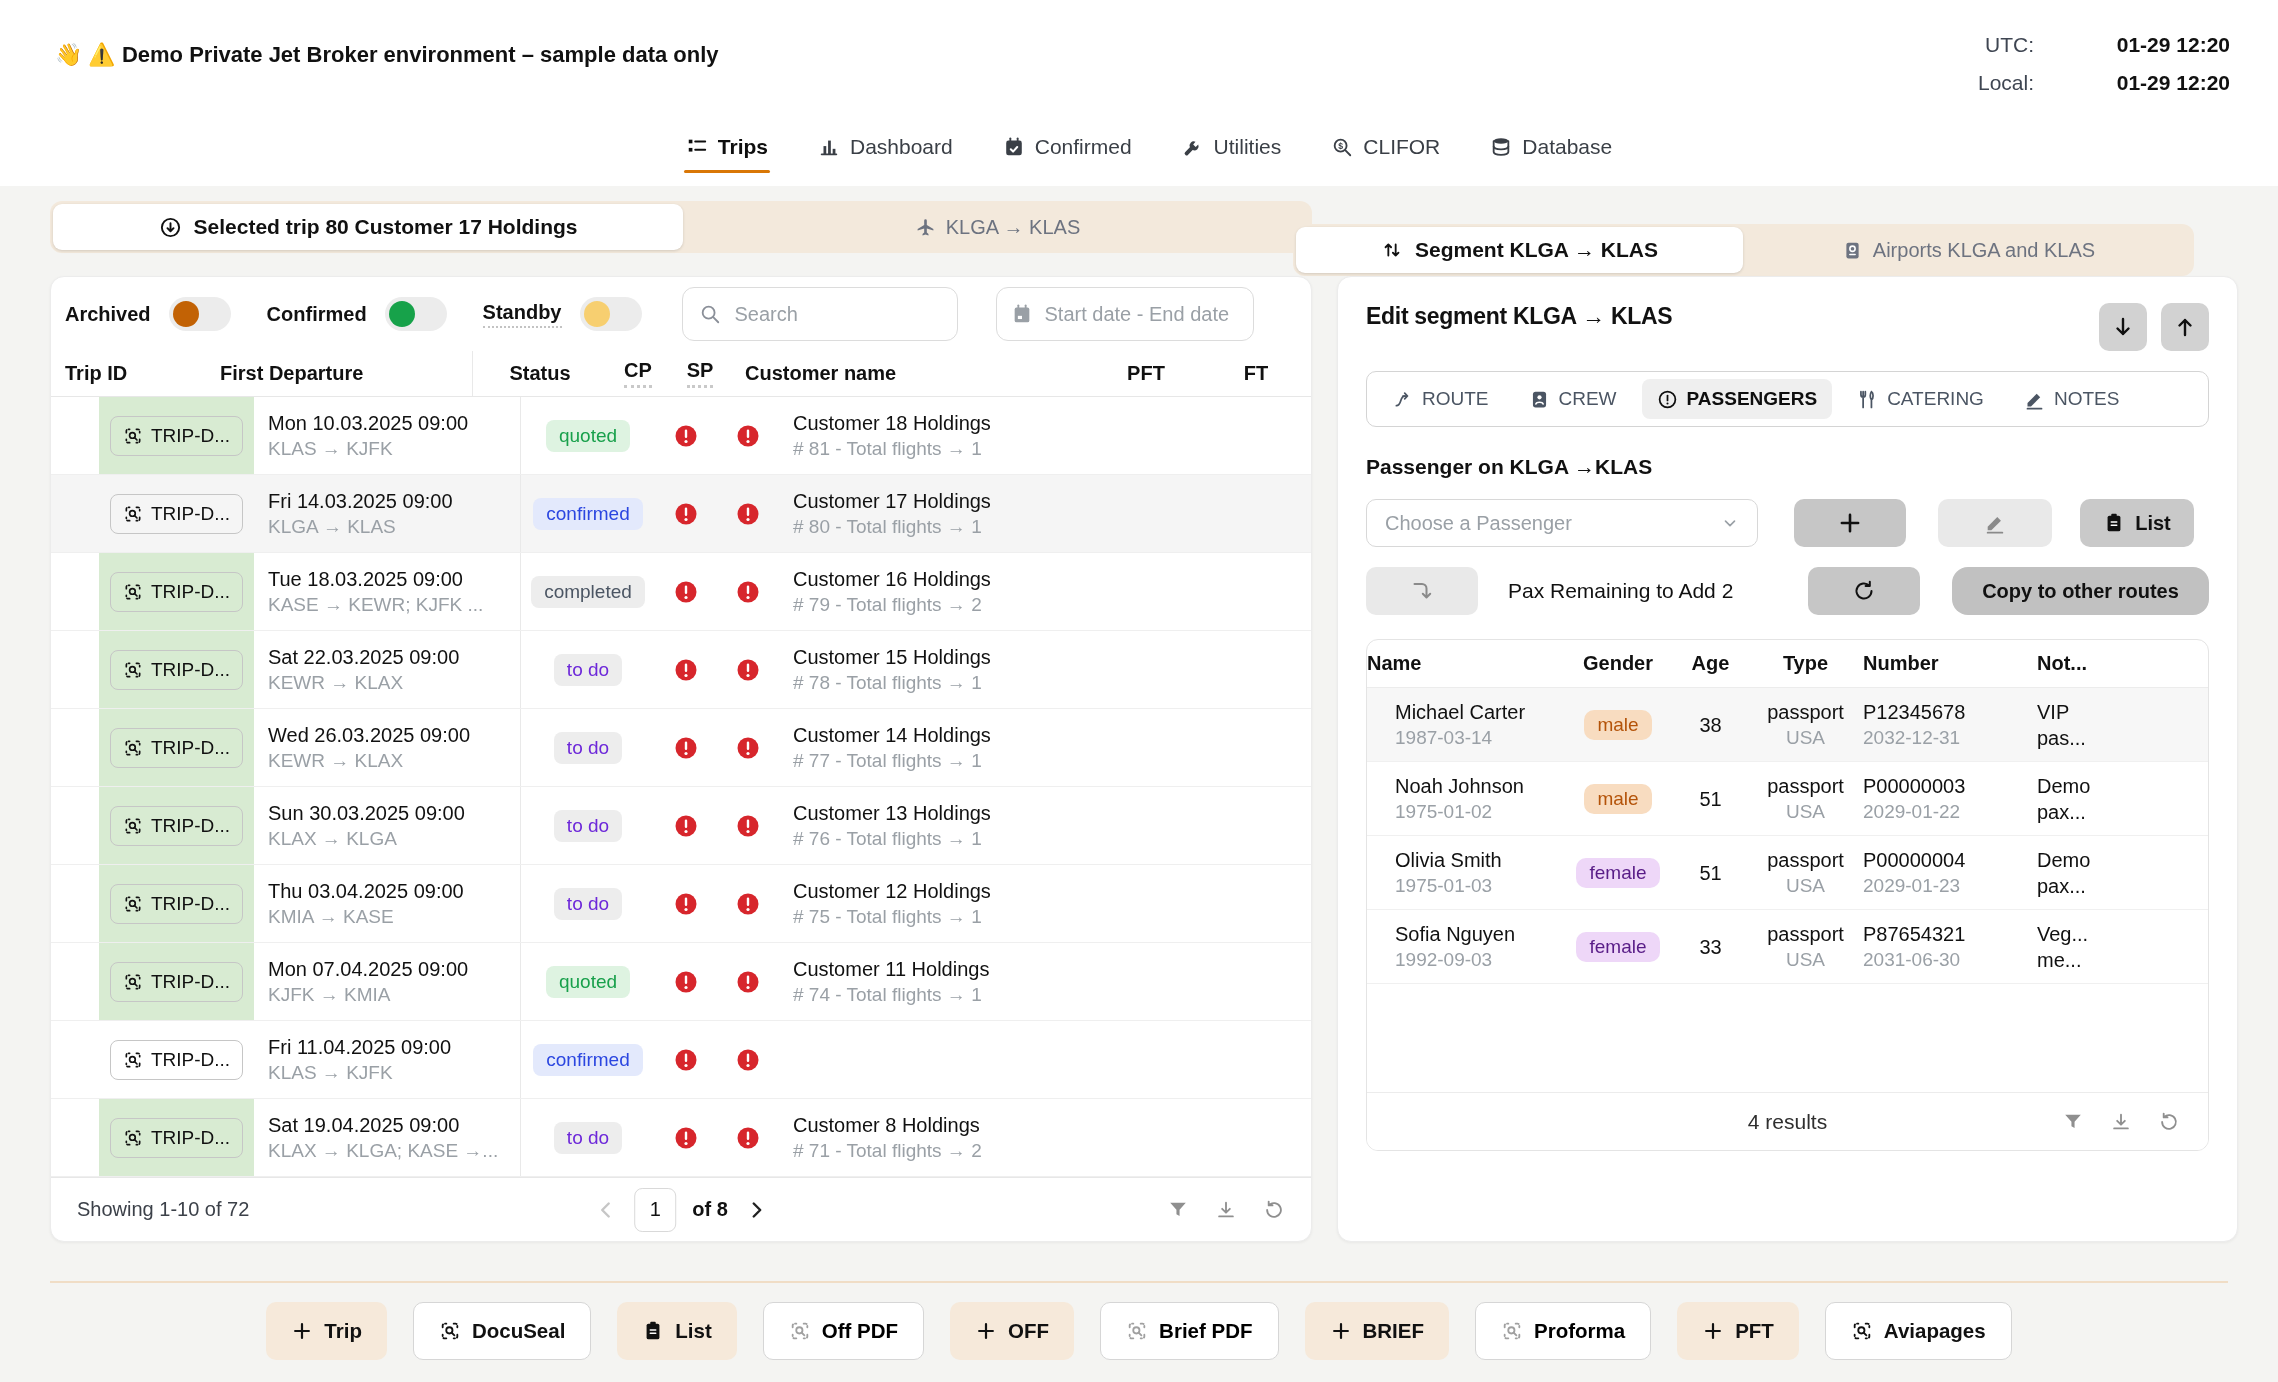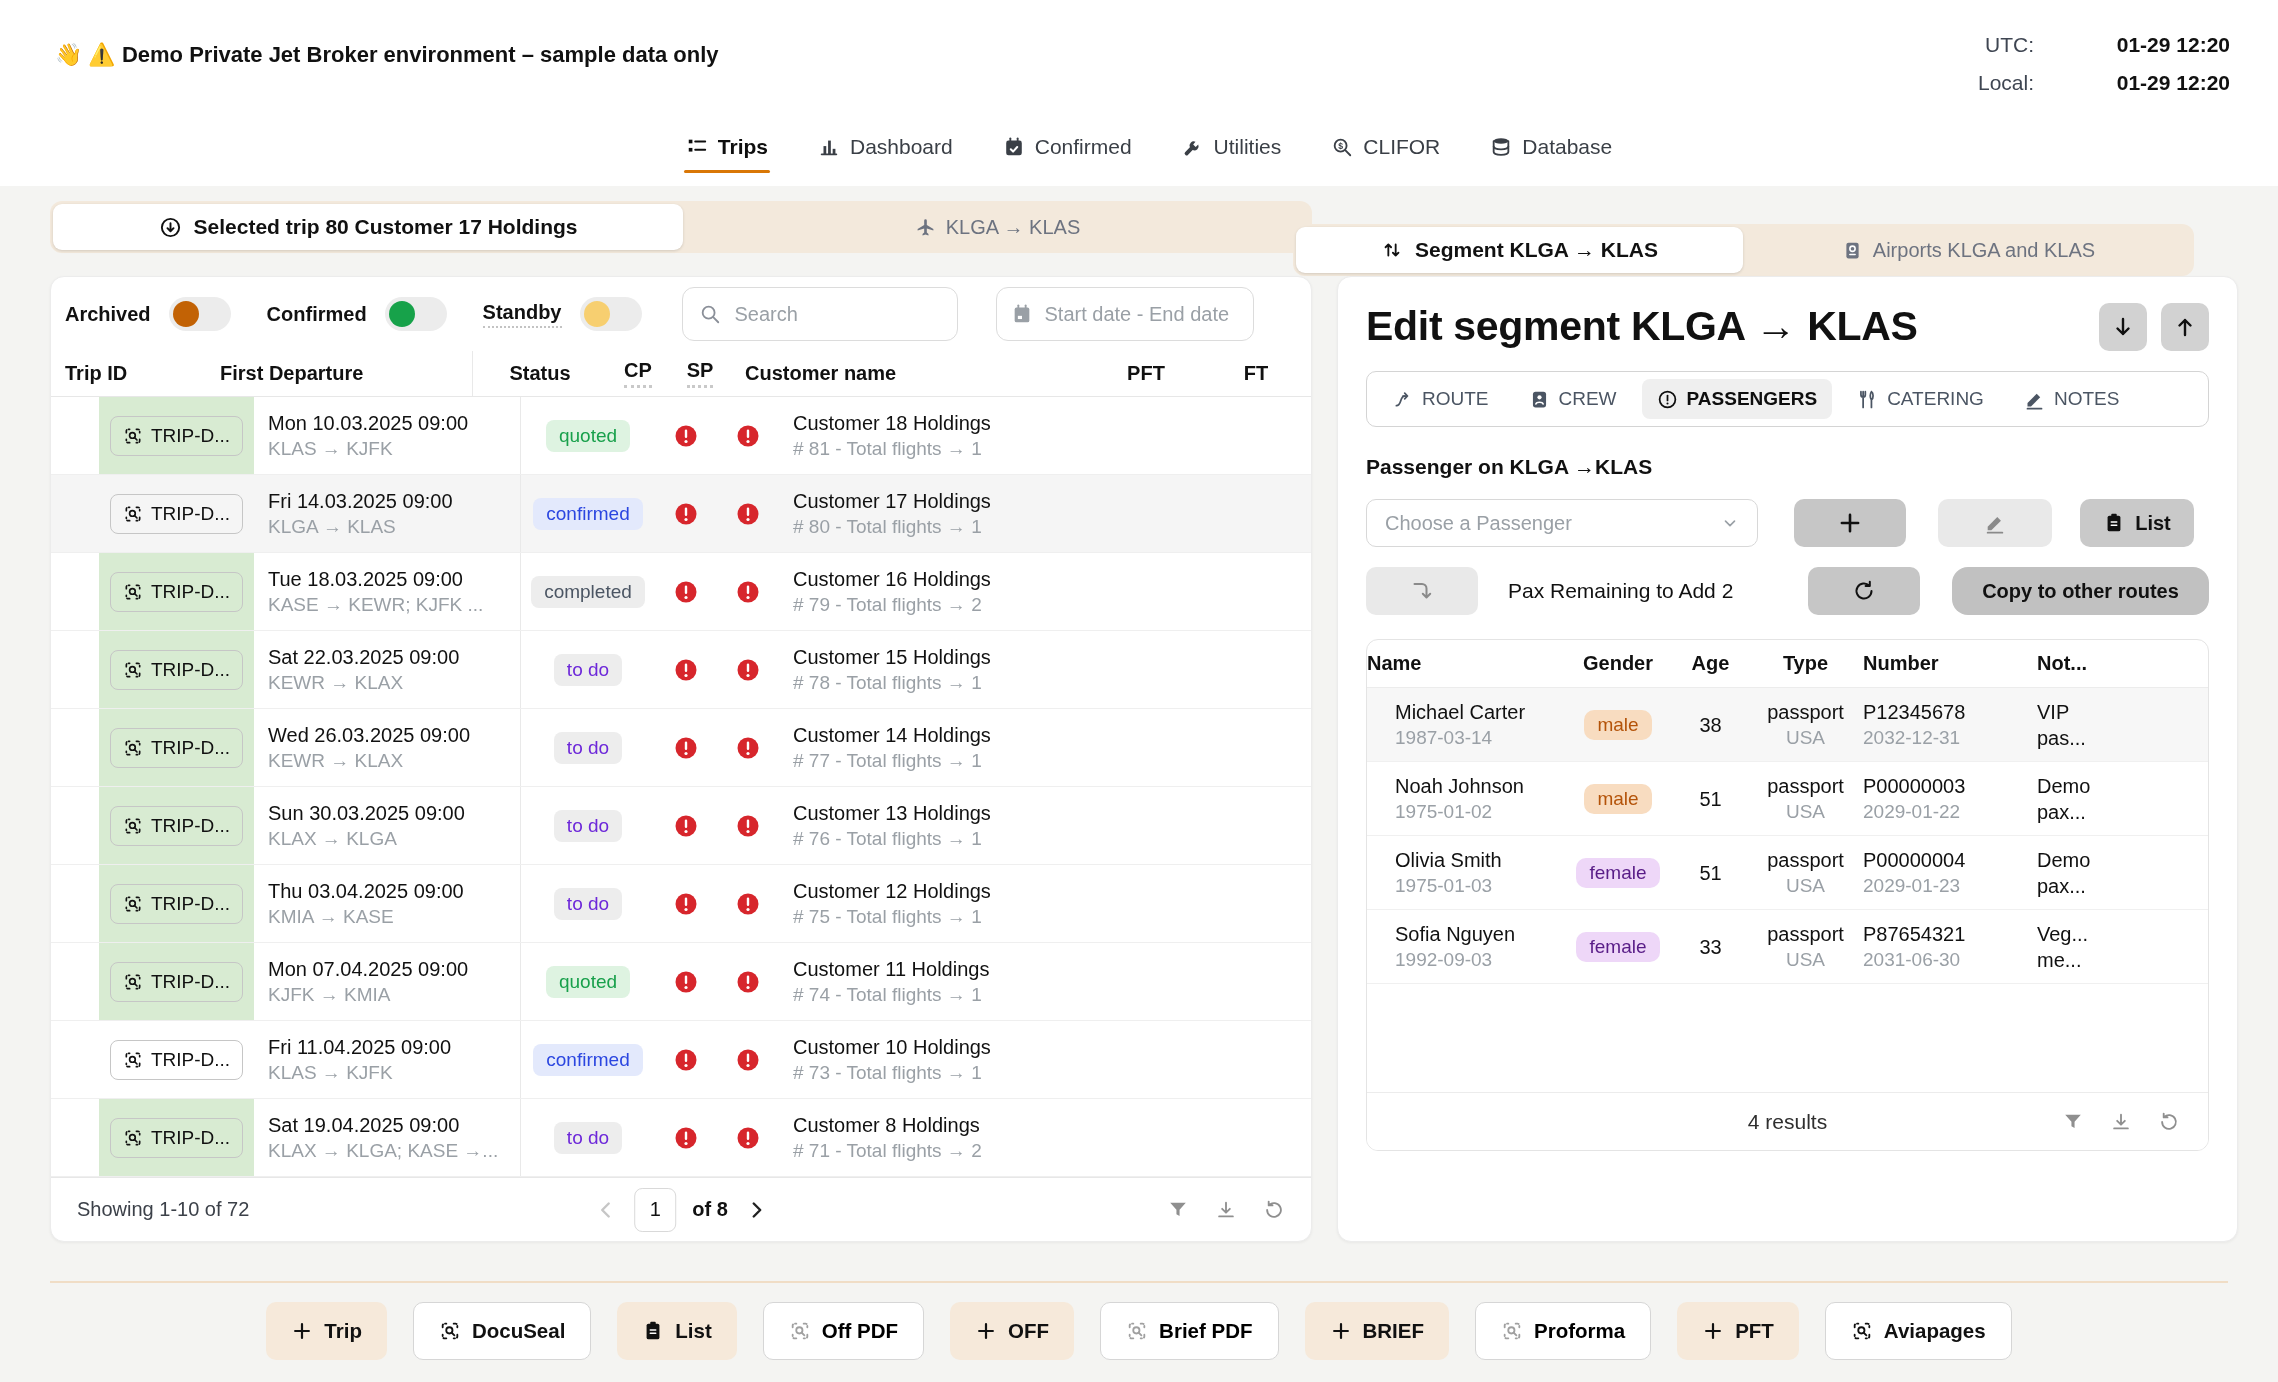--- a/index.html
+++ b/index.html
@@ -79,21 +79,21 @@
   #lfooter{position:absolute;left:0;bottom:0;width:100%;height:64px;border-top:1px solid #e7e7e7;display:flex;align-items:center;padding:0 26px;}
   #lfooter .showing{font-size:20px;color:#3c4149;}
   #pager{position:absolute;left:50%;transform:translateX(-50%);display:flex;align-items:center;gap:16px;}
   #pager .pagebox{width:42px;height:44px;border:1.5px solid #d9d9d9;border-radius:8px;display:flex;align-items:center;justify-content:center;font-size:20px;background:#fff;}
   #pager .of{font-size:20px;font-weight:700;color:#111;}
   #lfooter .ficons, #pfooter .ficons{margin-left:auto;display:flex;align-items:center;gap:26px;color:#8f8f8f;}
 
   
   #right-card .inner{position:absolute;inset:0;padding:26px 28px;}
   #seg-title-row{display:flex;align-items:flex-start;}
-  #seg-title{font-size:41px;font-weight:700;letter-spacing:-.3px;}
+  #seg-title{font-size:23px;font-weight:700;letter-spacing:-.3px;}
   #seg-arrows{margin-left:auto;display:flex;gap:14px;}
   .sq-btn{width:48px;height:48px;border:none;border-radius:10px;background:#d2d2d2;display:flex;align-items:center;justify-content:center;cursor:pointer;color:#111;}
   #seg-tabs{margin-top:20px;height:56px;border:1.5px solid #d4d4d4;border-radius:10px;display:flex;align-items:center;padding:0 10px;gap:10px;}
   .seg-tab{display:flex;align-items:center;gap:9px;padding:9px 15px;border-radius:8px;font-size:19px;color:#4b5563;cursor:pointer;white-space:nowrap;}
   .seg-tab.active{background:#efefef;color:#0e0e0e;font-weight:700;}
   #pax-subtitle{margin-top:28px;font-size:21px;font-weight:700;}
   .ctl-row{display:flex;align-items:center;margin-top:20px;}
   .select{height:48px;border:1.5px solid #d8d8d8;border-radius:10px;display:flex;align-items:center;padding:0 18px;color:#9aa0a6;font-size:20px;background:#fff;cursor:pointer;}
   .select .chev{margin-left:auto;color:#9aa0a6;}
   .gbtn{height:48px;border:none;border-radius:10px;display:flex;align-items:center;justify-content:center;gap:10px;cursor:pointer;font-family:inherit;font-size:20px;font-weight:700;color:#111;}
@@ -700,24 +700,20 @@
           </div>
      <div class="c center">
             <span class="ic">
               <svg width="24" height="24" viewBox="0 0 24 24">
                 <circle cx="12" cy="12" r="10.5" fill="#d7262c"></circle>
                 <rect x="10.8" y="5.5" width="2.4" height="8.5" rx="1.2" fill="#fff"></rect>
                 <circle cx="12" cy="17.5" r="1.6" fill="#fff"></circle>
               </svg>
             </span>
           </div>
-     <div class="c">
-            <div class="l1">Customer 10 Holdings</div>
-            <div class="l2"># 73 - Total flights → 1</div>
-          </div>
      <div class="c"></div>
           <div class="c"></div>
    </div>
         <div class="trow tgrid ">
      <div class="c c-id green">
        <button class="trip-btn">
               <span class="ic">
                 <svg width="20" height="20" viewBox="0 0 24 24" fill="none" stroke="currentColor" stroke-width="2" stroke-linecap="round" stroke-linejoin="round">
                   <path d="M4 8V6a2 2 0 0 1 2-2h2M16 4h2a2 2 0 0 1 2 2v2M20 16v2a2 2 0 0 1-2 2h-2M8 20H6a2 2 0 0 1-2-2v-2" stroke-dasharray="3.2 2.2"></path>
                   <circle cx="11.3" cy="11.3" r="3.4"></circle>

